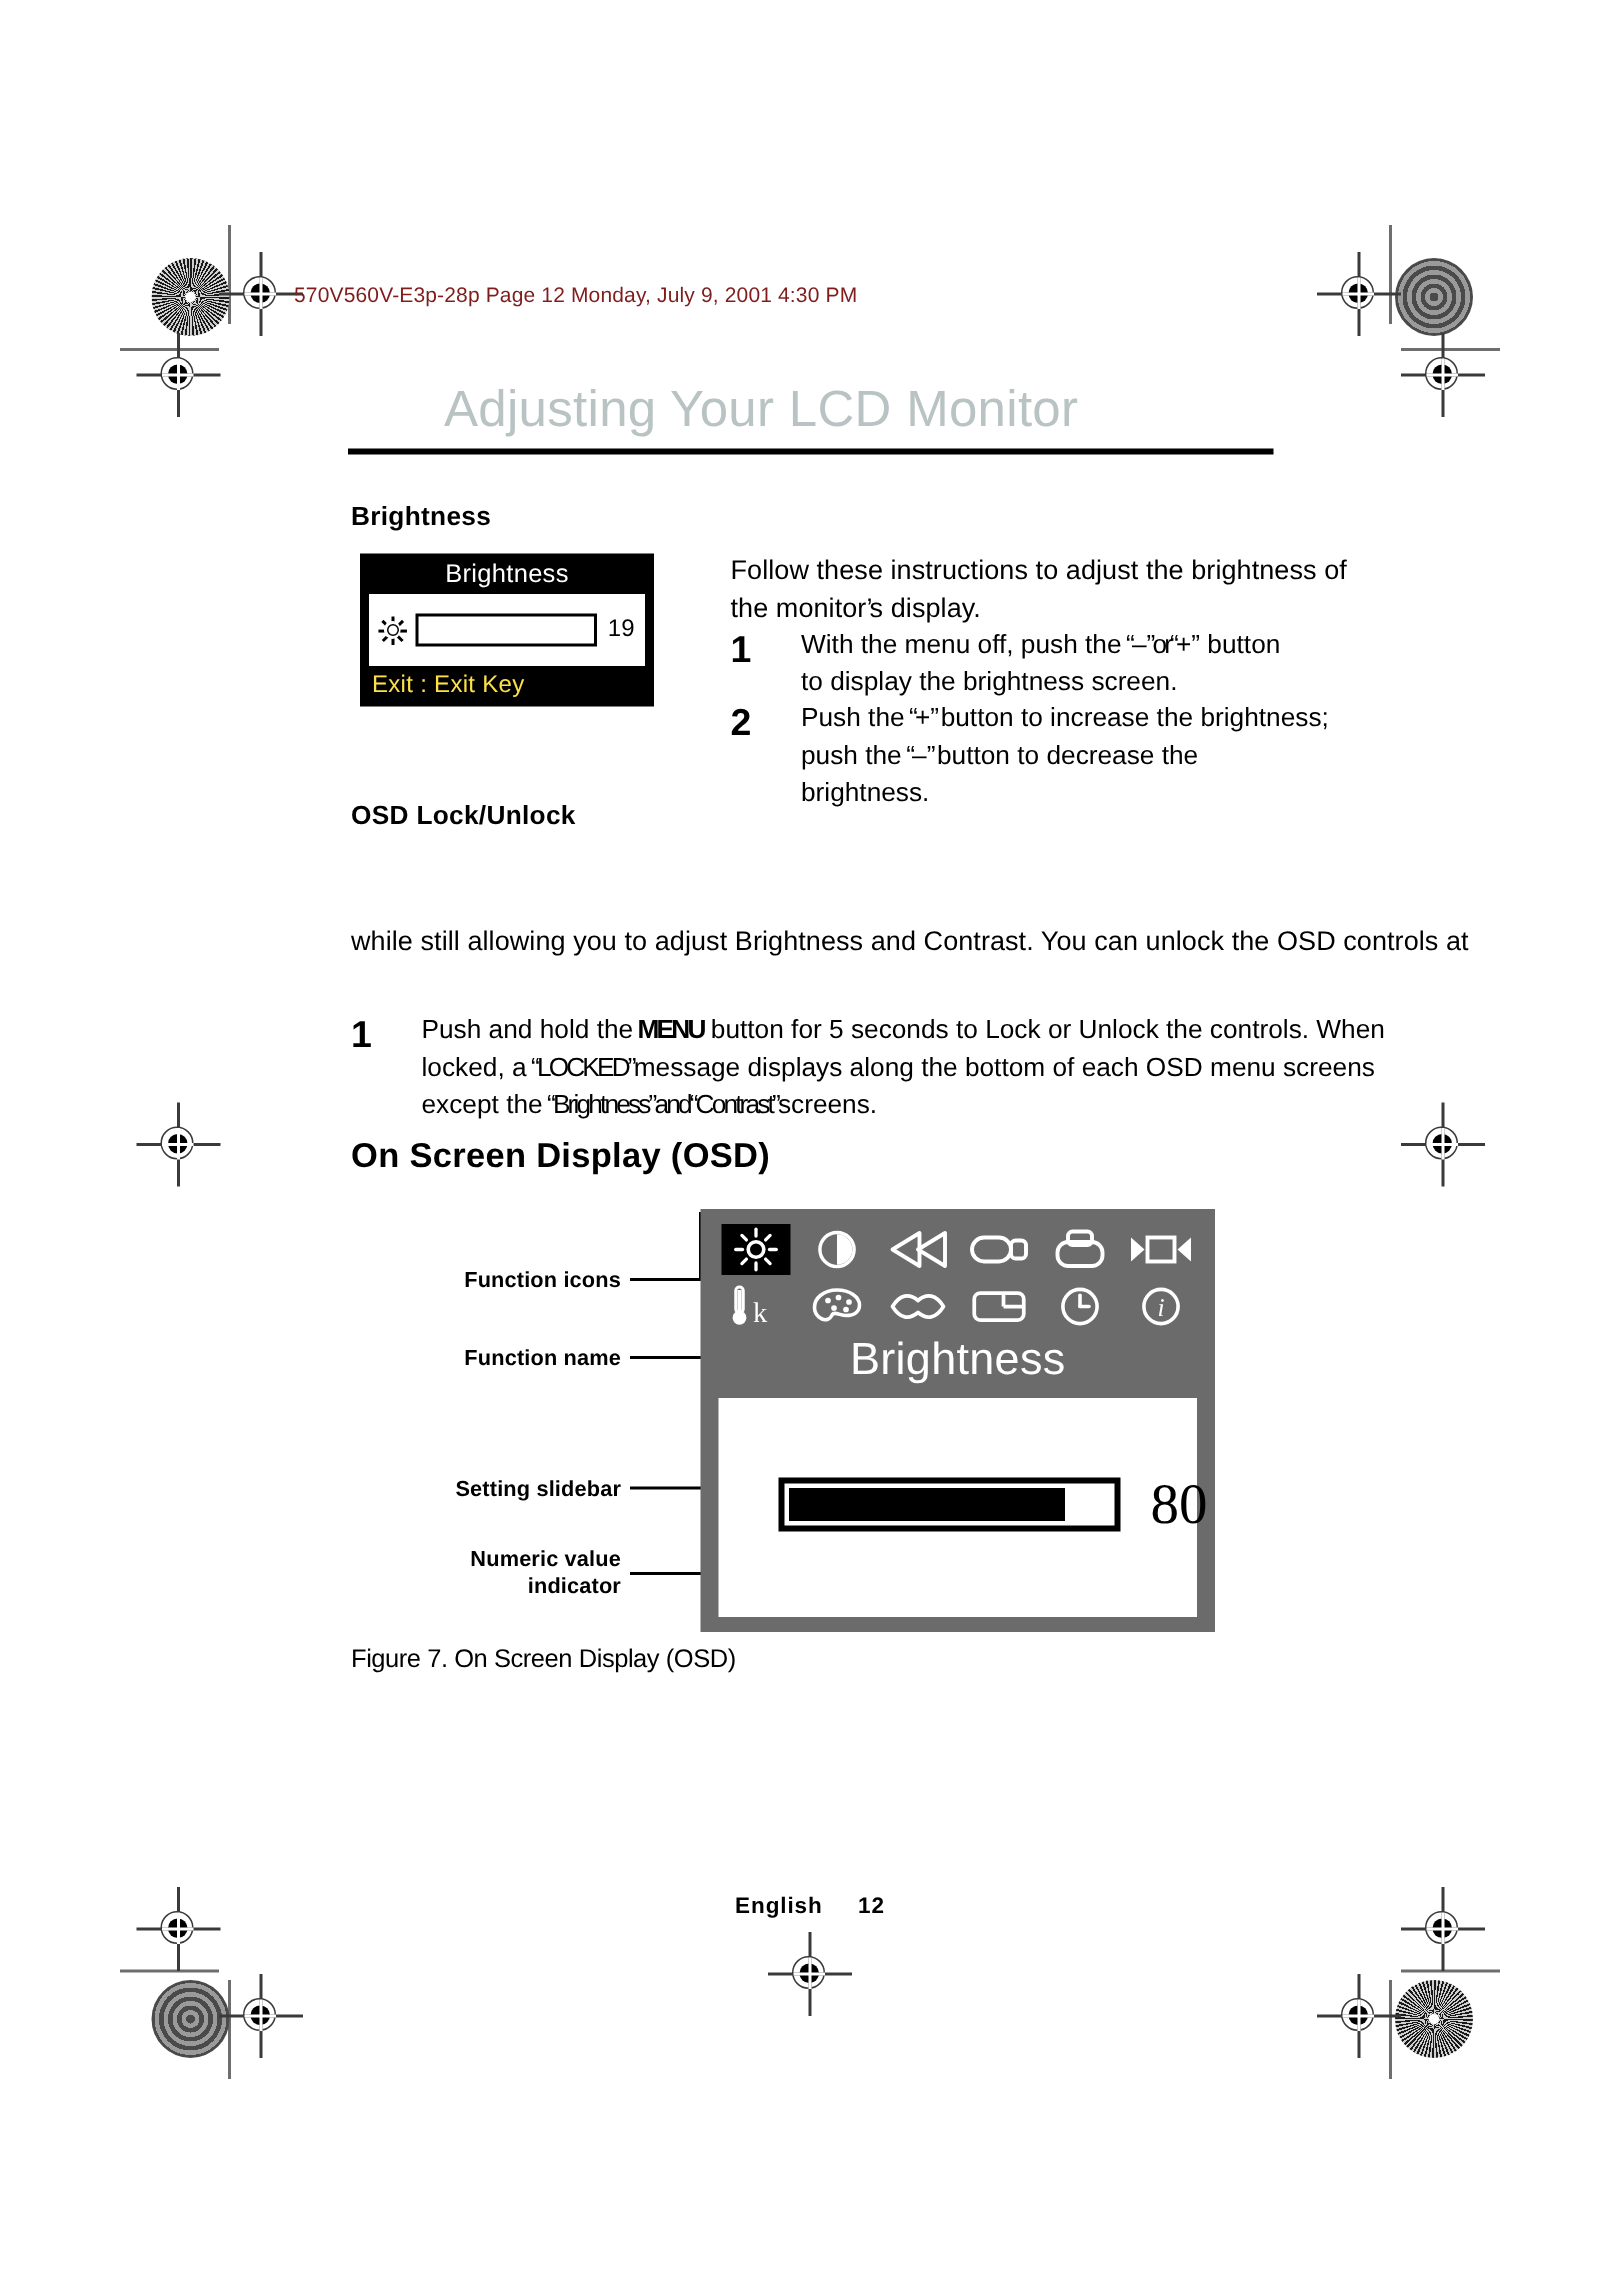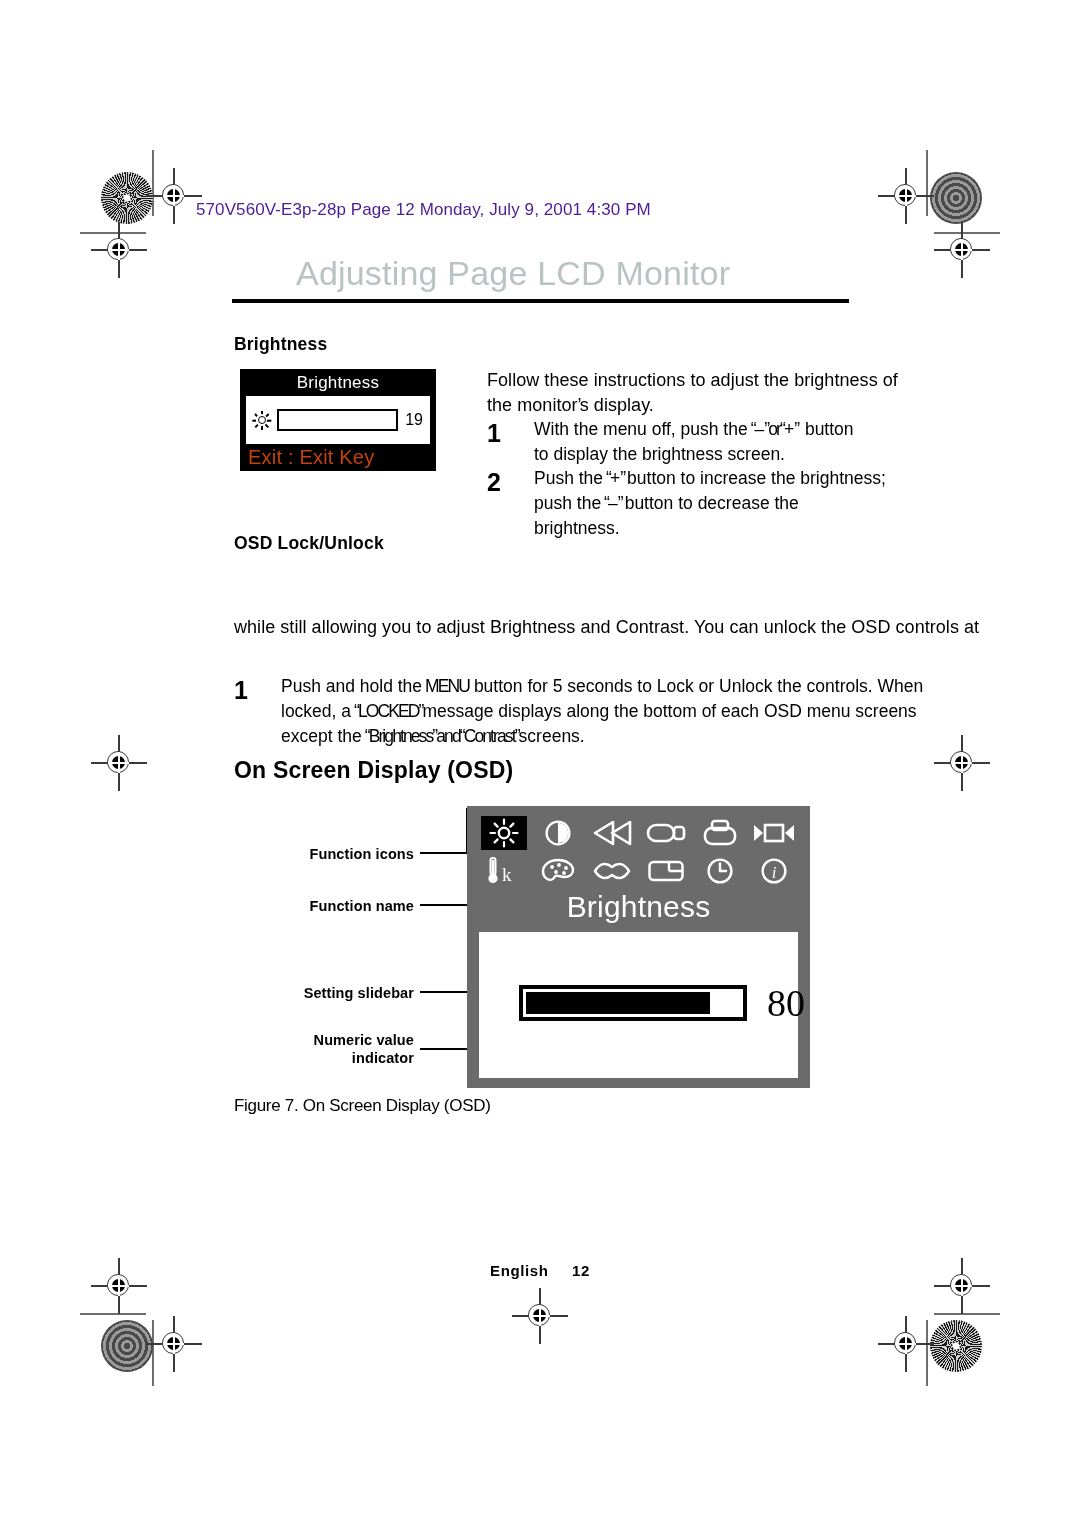--- a/index.html
+++ b/index.html
@@ -81,25 +81,24 @@
   .target-ring {
     background:
       repeating-radial-gradient(circle at 50% 50%, #4a4a4a 0 3px, #9a9a9a 3px 6px);
   }
 
   
   .doc-header {
     position: absolute;
     left: 196px;
     top: 188px;
-    font-size: 17px;
+    font-size: 14px;
     letter-spacing: 0.1px;
     white-space: nowrap;
-    color: #4c1d95;
-    margin-top: 12px;
+    color: #7f1d1d;
   }
 
   
   .chapter-title {
     position: absolute;
     left: 296px;
     top: 254px;
     font-size: 34px;
     color: #b9c3c3;
     letter-spacing: 0.2px;
@@ -201,22 +200,22 @@
     height: 100%;
     background: #000;
   }
   .mini-value {
     margin-left: 7px;
     font-size: 16px;
     color: #000;
     flex: 0 0 auto;
   }
   .mini-osd-exit {
-    color: #c2410c;
-    font-size: 20px;
+    color: #fde047;
+    font-size: 16px;
     line-height: 26px;
     letter-spacing: 0.2px;
     padding-left: 2px;
   }
 
   
   .para {
     position: absolute;
     font-size: 18px;
     line-height: 25px;
@@ -226,21 +225,21 @@
     position: absolute;
     font-weight: bold;
     font-size: 25px;
   }
   .step-text {
     position: absolute;
     font-size: 17.5px;
     line-height: 25px;
   }
   .tight { letter-spacing: -1.9px; }
-  .bold-inline { font-weight: normal; }
+  .bold-inline { font-weight: bold; }
 
   
   .osd-fig {
     position: absolute;
     left: 467px;
     top: 806px;
     width: 343px;
     height: 282px;
     background: #6b6b6b;
     box-sizing: border-box;
@@ -429,21 +428,21 @@
   <div class="reg-cross" style="left:512px; top:1288px;">
     <span class="h"></span>
       <span class="v"></span>
       <span class="ring"></span>
       <span class="dot"></span>
   </div>
 </div>
 
 <div class="doc-header">570V560V-E3p-28p  Page 12  Monday, July 9, 2001  4:30 PM</div>
 
-<div class="chapter-title">Adjusting Page LCD Monitor</div>
+<div class="chapter-title">Adjusting Your LCD Monitor</div>
 <div class="title-rule"></div>
 
 <div class="h-sub" style="left:234px; top:334px;">Brightness</div>
 
 <div class="mini-osd">
   <div class="mini-osd-title">Brightness</div>
   <div class="mini-osd-panel">
     <span class="mini-sun">
       <span class="ray"></span>
         <span class="ray r2"></span>

